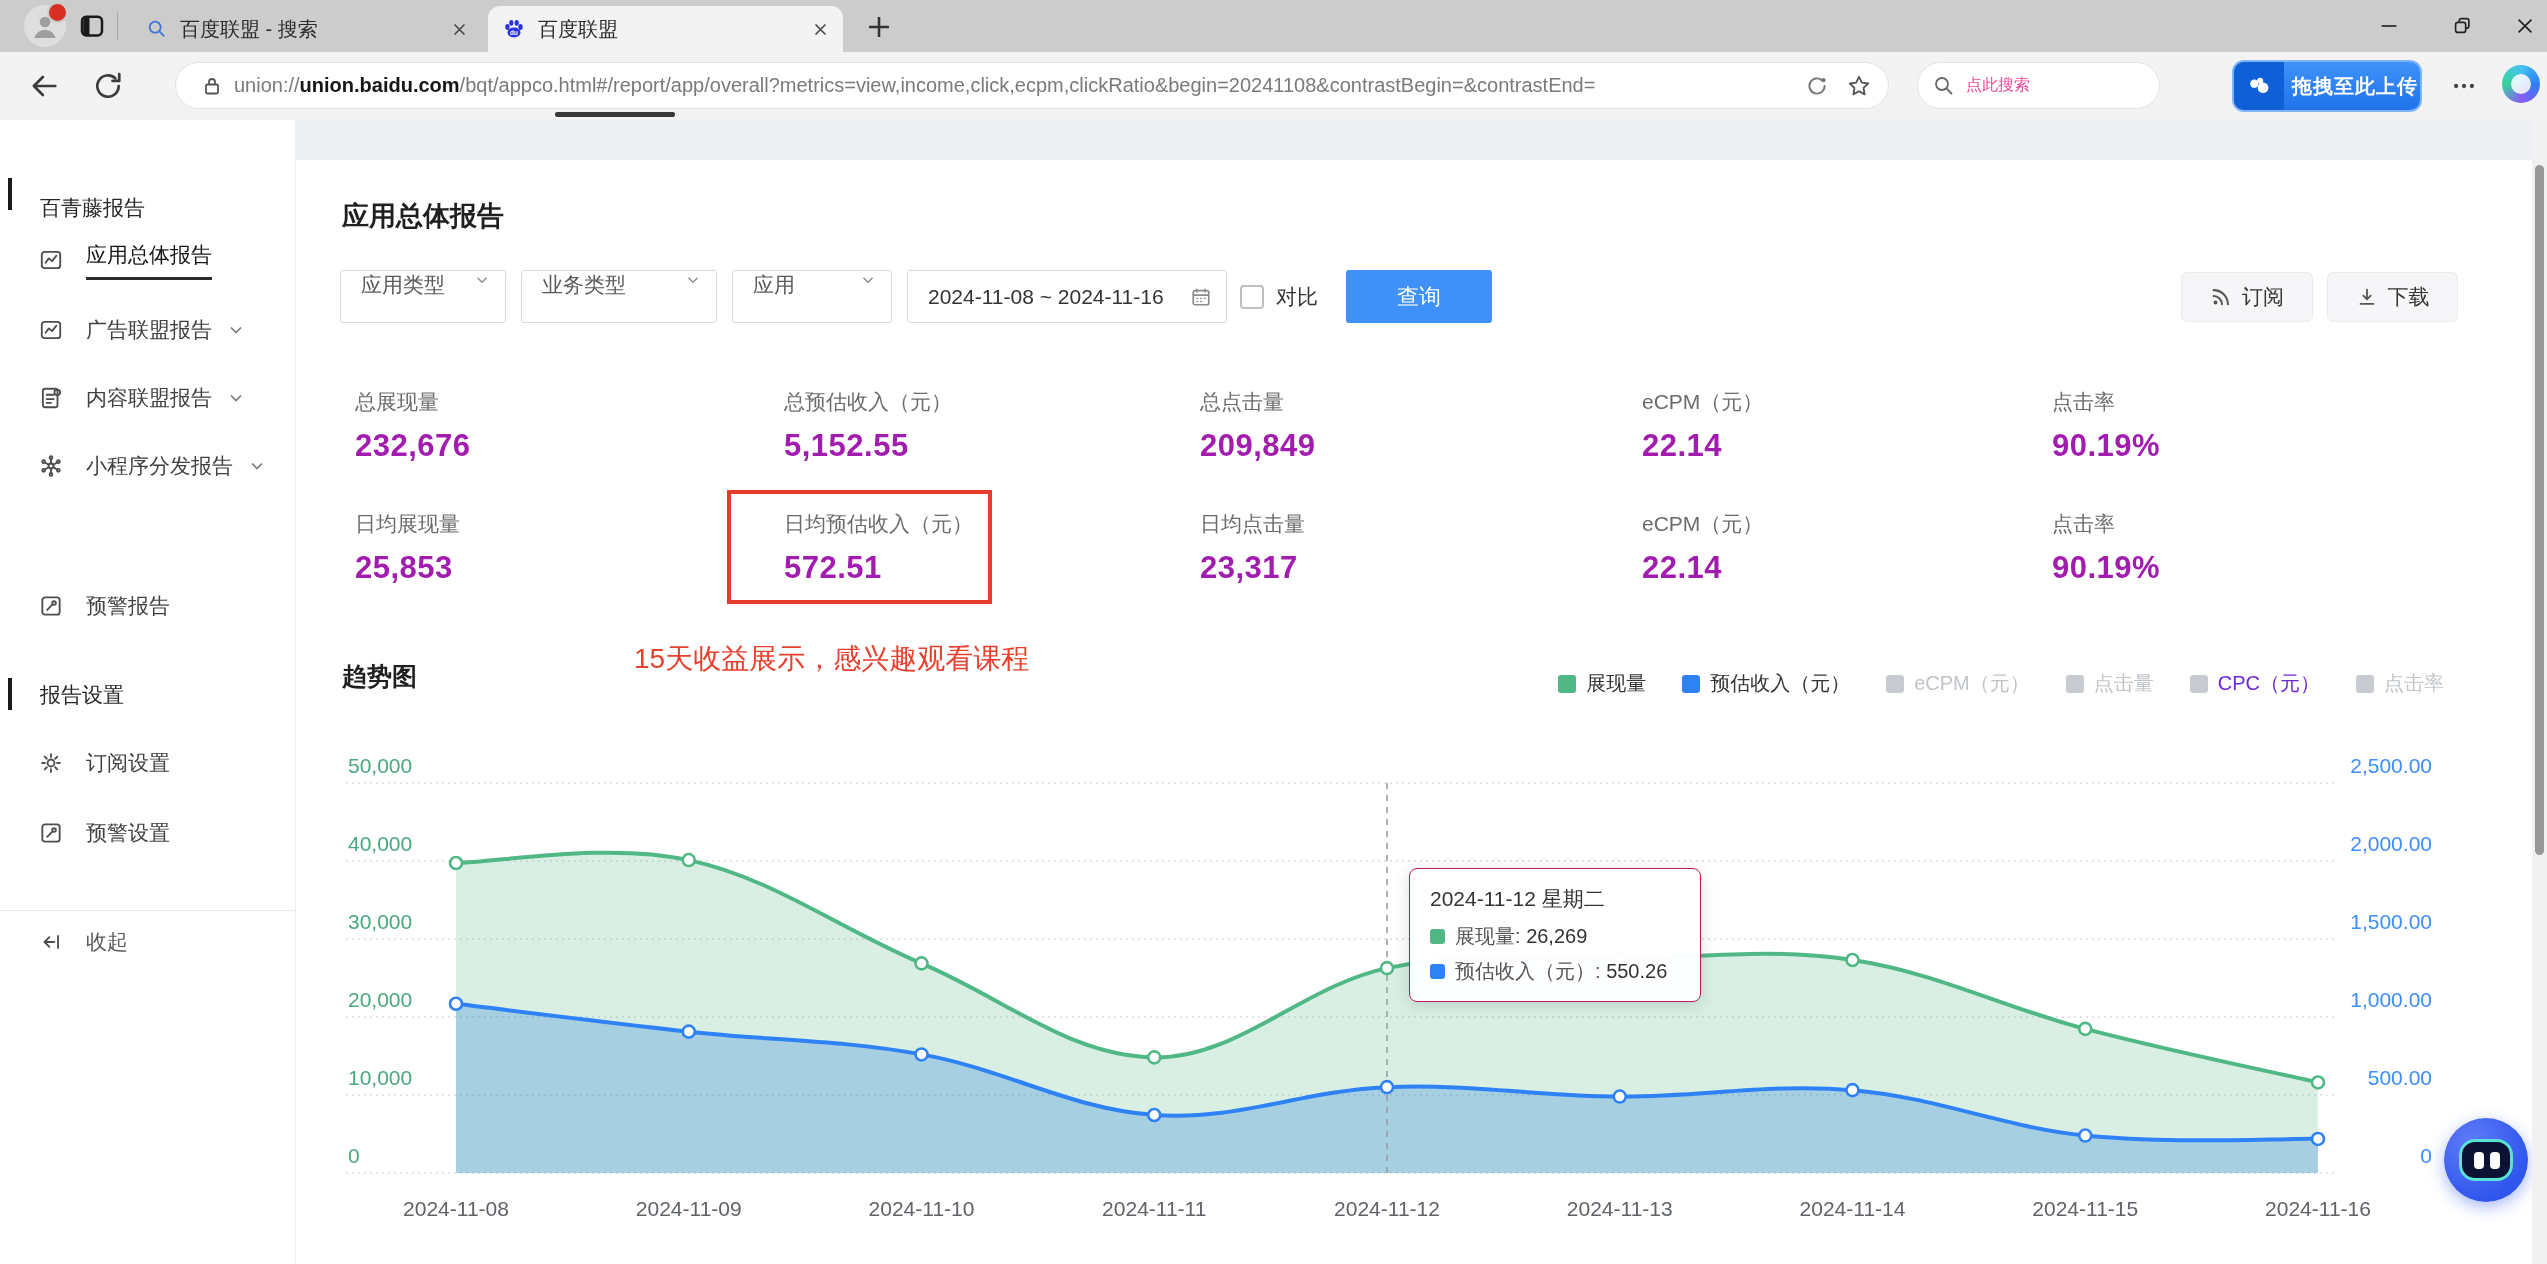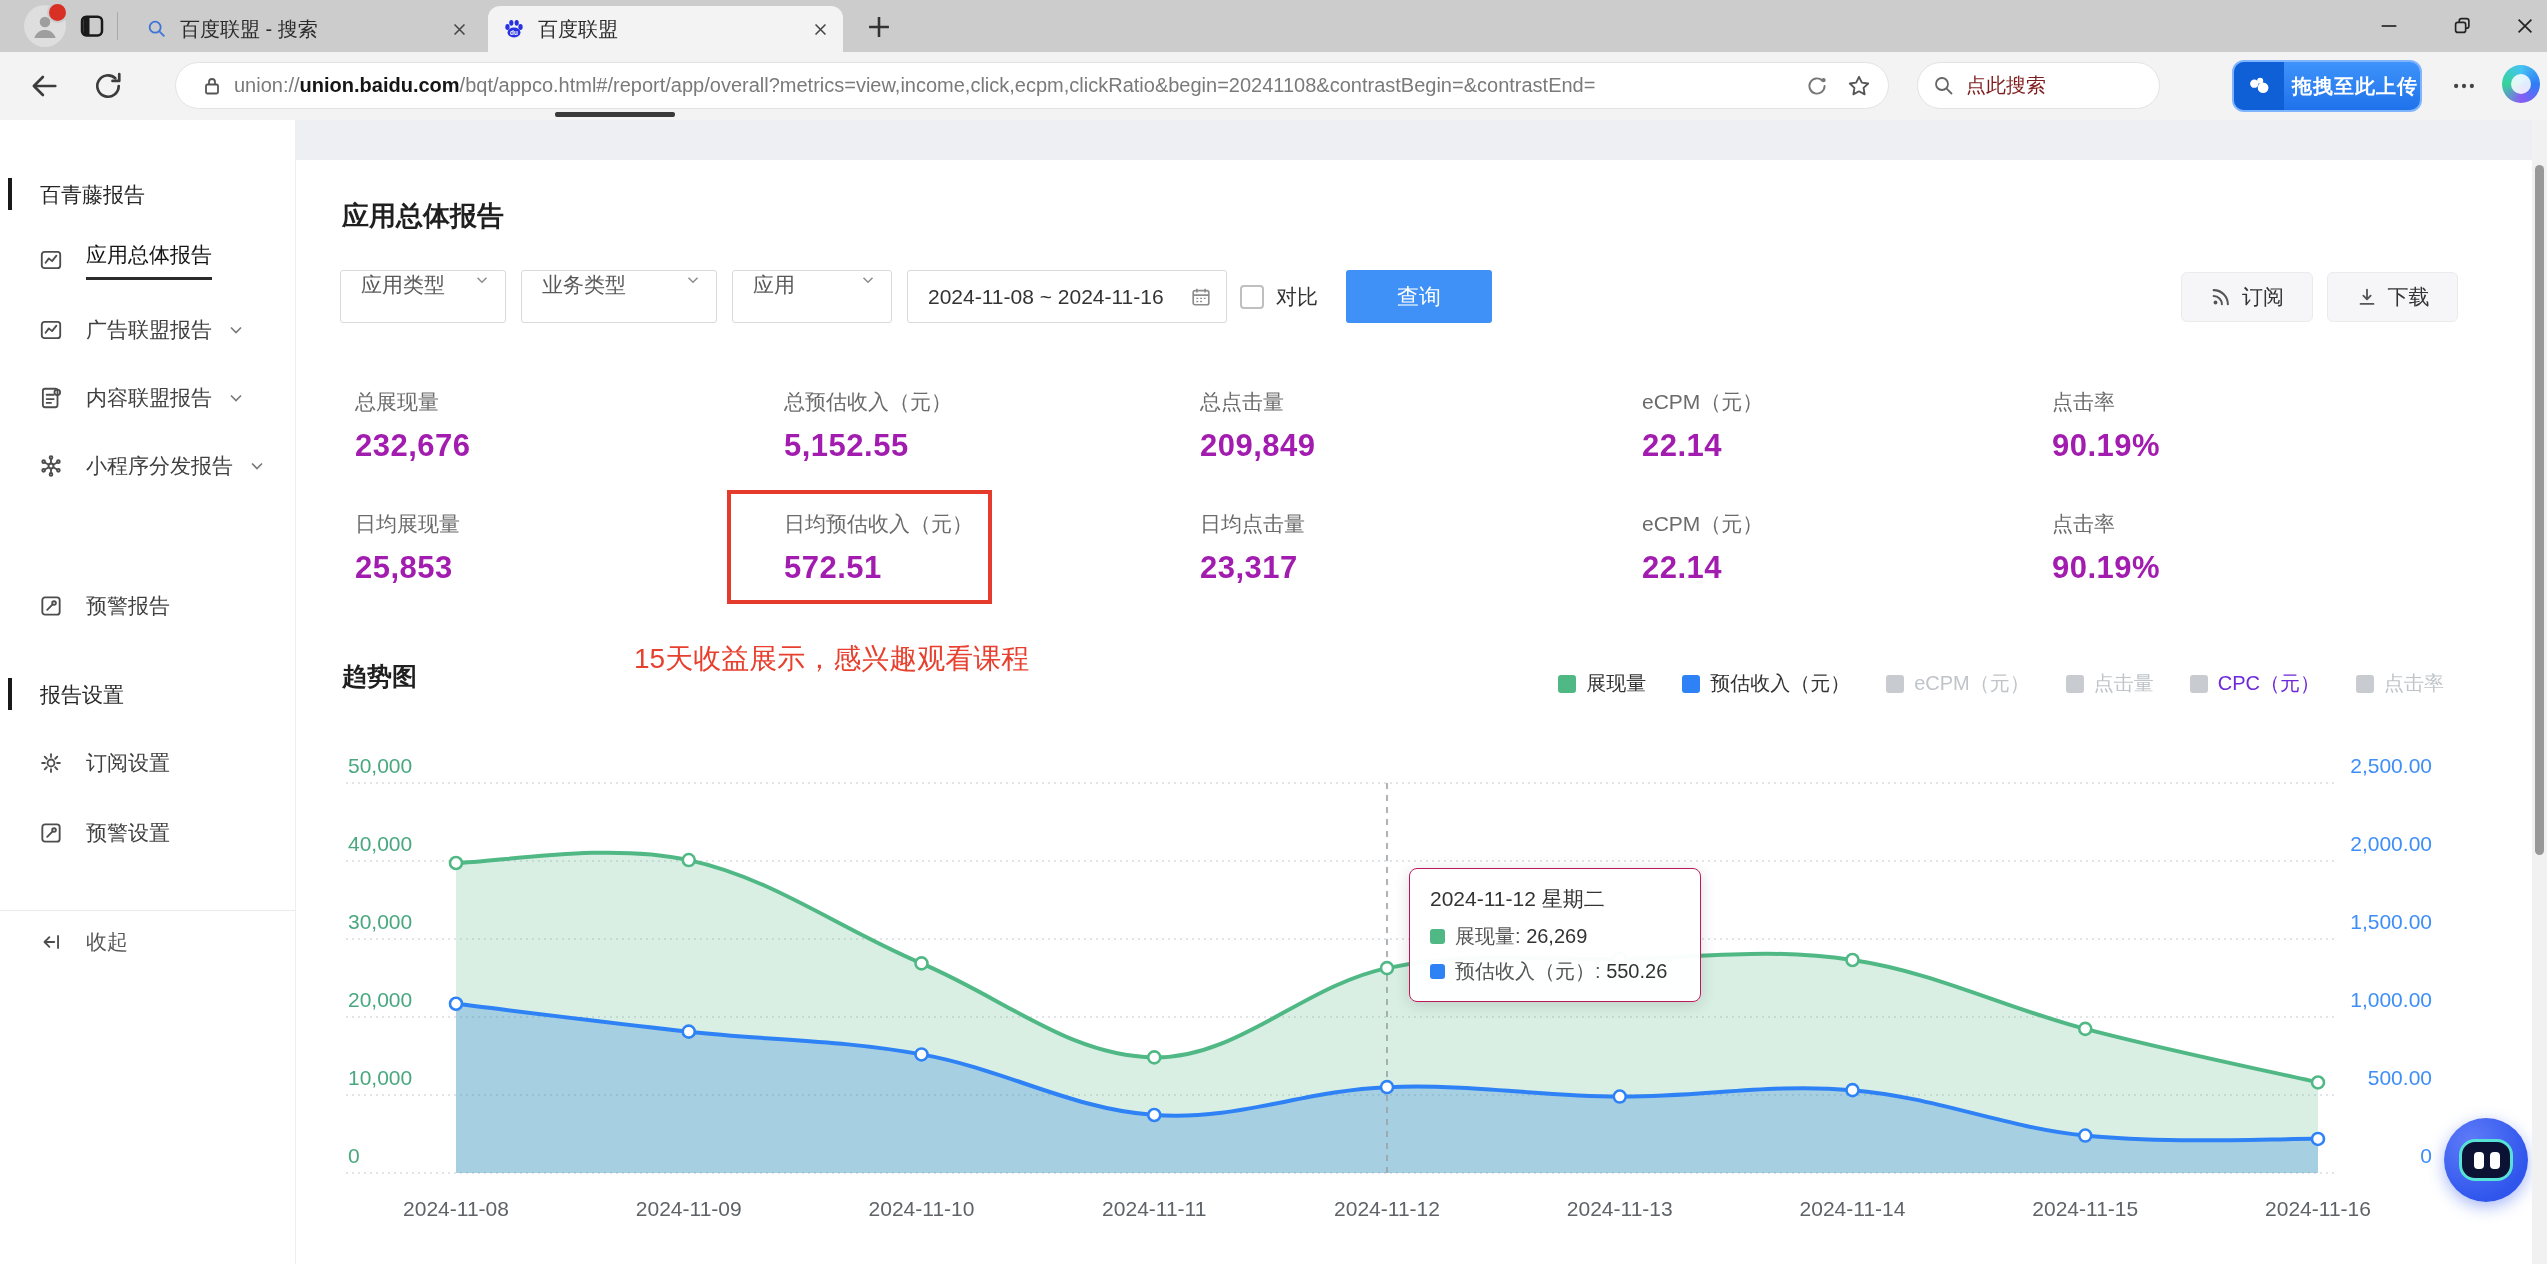--- a/index.html
+++ b/index.html
@@ -21,21 +21,21 @@
   .wctl.min{left:2357px}.wctl.res{left:2430px}.wctl.cls{left:2493px}
   
   .toolbar{position:absolute;left:0;top:52px;width:100%;height:68px;background:#f3f3f3;border-bottom:1px solid #dcdcdc;}
   .nav-btn{position:absolute;top:16px;width:36px;height:36px;color:#454545;}
   .urlpill{position:absolute;left:175px;top:10px;width:1714px;height:47px;background:#fff;border:1px solid #e3e3e3;border-radius:24px;display:flex;align-items:center;box-sizing:border-box;padding:0 16px;}
   .urlpill .lock{margin:0 10px 0 8px;color:#555;}
   .url-text{flex:1;font-size:20px;color:#7a7a7a;white-space:nowrap;overflow:hidden;}
   .url-text b{color:#161616;font-weight:700;}
   .pill-ic{color:#666;margin-left:16px;flex:0 0 auto;}
   .searchpill{position:absolute;left:1917px;top:10px;width:243px;height:47px;background:#fff;border:1px solid #e3e3e3;border-radius:24px;display:flex;align-items:center;padding:0 14px;box-sizing:border-box;color:#6b6b6b;}
-  .searchpill .ph{font-size:20px;margin-left:10px;color:#7f1d1d;}
+  .searchpill .ph{font-size:16px;margin-left:10px;color:#ec4899;}
   .upload{position:absolute;left:2232px;top:8px;width:190px;height:52px;border-radius:12px;background:linear-gradient(180deg,#3f93fa,#1f72ea);border:2px solid #7fb4ff;box-sizing:border-box;display:flex;align-items:center;overflow:hidden;}
   .upload .logo{width:50px;height:100%;background:#0f5fd6;display:flex;align-items:center;justify-content:center;}
   .upload .txt{color:#fff;font-weight:700;font-size:20px;margin-left:8px;letter-spacing:1px;}
   .more{position:absolute;left:2446px;top:16px;width:36px;height:36px;color:#444;}
   .copilot{position:absolute;left:2502px;top:13px;width:38px;height:38px;border-radius:50%;background:conic-gradient(#46c3f2,#2f7cf6,#8a5cf5,#35d49a,#46c3f2);}
   .copilot i{position:absolute;left:9px;top:9px;width:20px;height:20px;border-radius:50%;background:rgba(255,255,255,.85);}
   .progress-dash{position:absolute;left:555px;top:60px;width:120px;height:5px;background:#3a3a3a;border-radius:2px;}
   
   .sidebar{position:absolute;left:0;top:120px;width:295px;height:1144px;background:#fff;border-right:1px solid #eceef0;}
   .main{position:absolute;left:296px;top:120px;width:2236px;height:1144px;background:#fff;}
@@ -207,21 +207,21 @@
           <circle cx="23" cy="16" r="1.9" fill="#444"></circle>
         </svg>
     </div>
     <div class="copilot">
         <i></i>
       </div>
   </div>
 
   <div class="sidebar" id="sidebar">
       <div class="sec-bar" style="top:58px"></div>
-  <div class="sec-label" style="top:58px">百青藤报告</div>
+  <div class="sec-label" style="top:71px">百青藤报告</div>
       <div class="side-item active" style="top:116px">
       <svg class="ic" width="26" height="26" viewBox="0 0 24 24" fill="none" stroke="currentColor" stroke-width="1.7" stroke-linecap="round" stroke-linejoin="round">
           <rect x="3.5" y="4.5" width="17" height="15" rx="2.5"></rect>
           <path d="M7 14.5l3-4 3 2.5 4-5"></path>
         </svg>
         <span class="lbl">应用总体报告</span>
 
     </div>
       <div class="side-item" style="top:186px">
       <svg class="ic" width="26" height="26" viewBox="0 0 24 24" fill="none" stroke="currentColor" stroke-width="1.7" stroke-linecap="round" stroke-linejoin="round">

